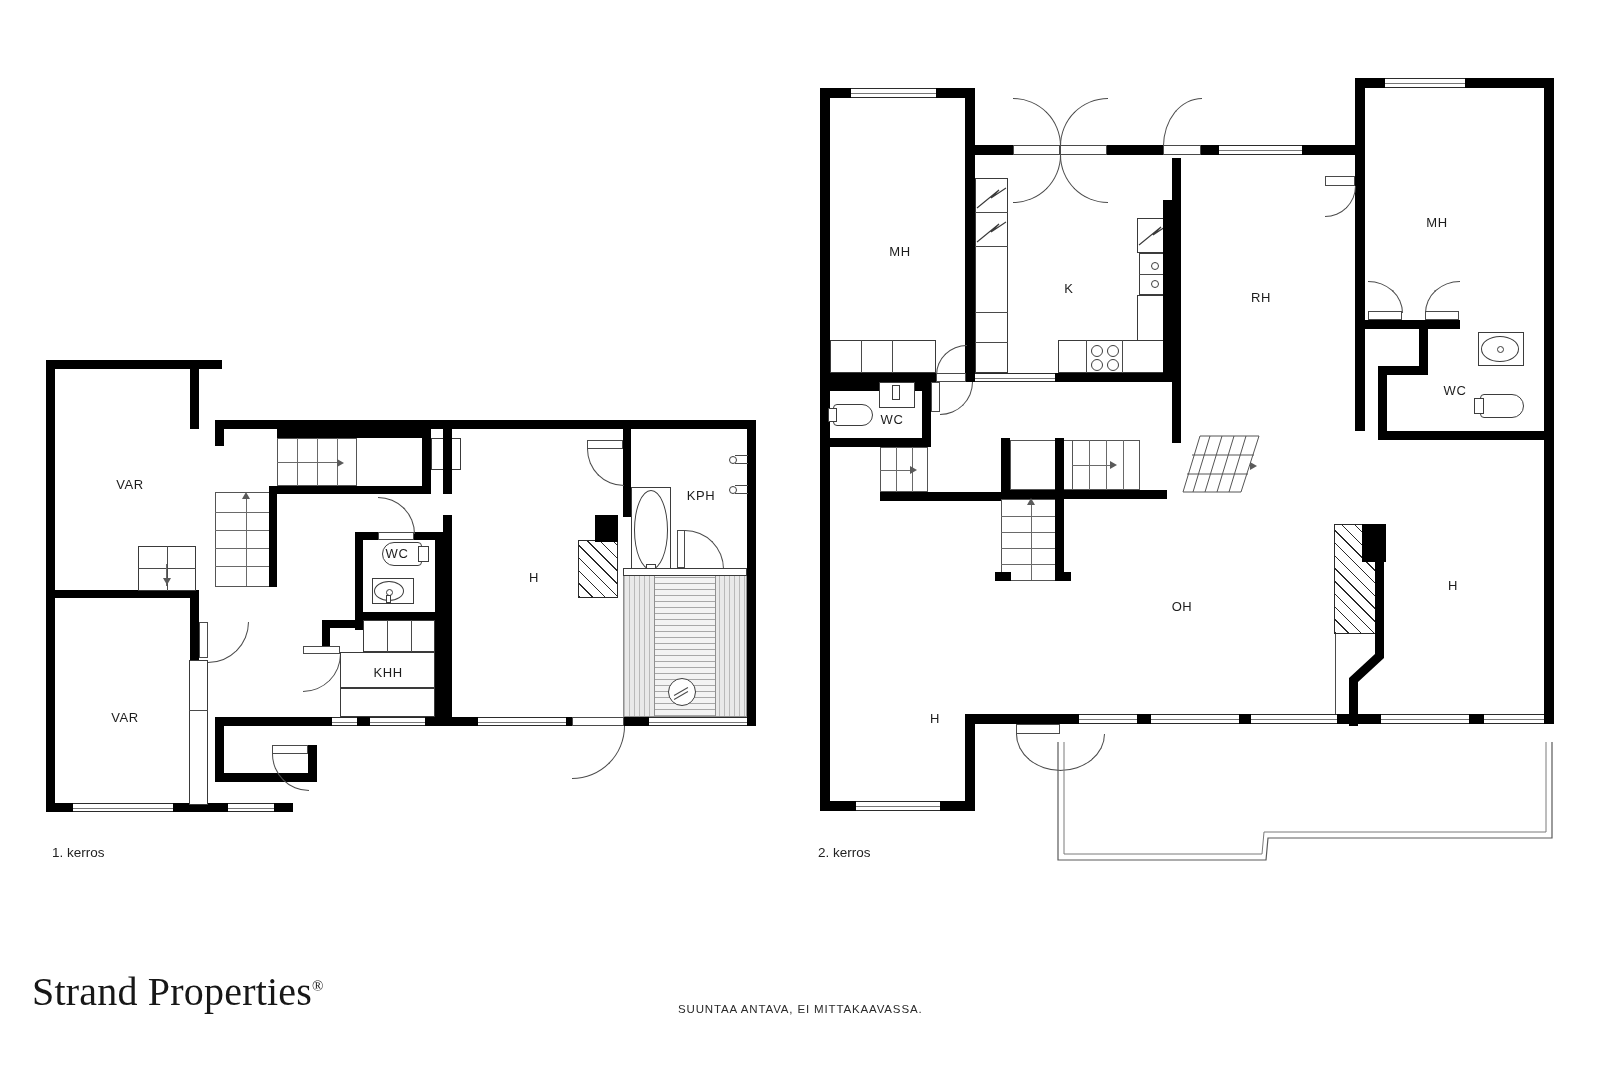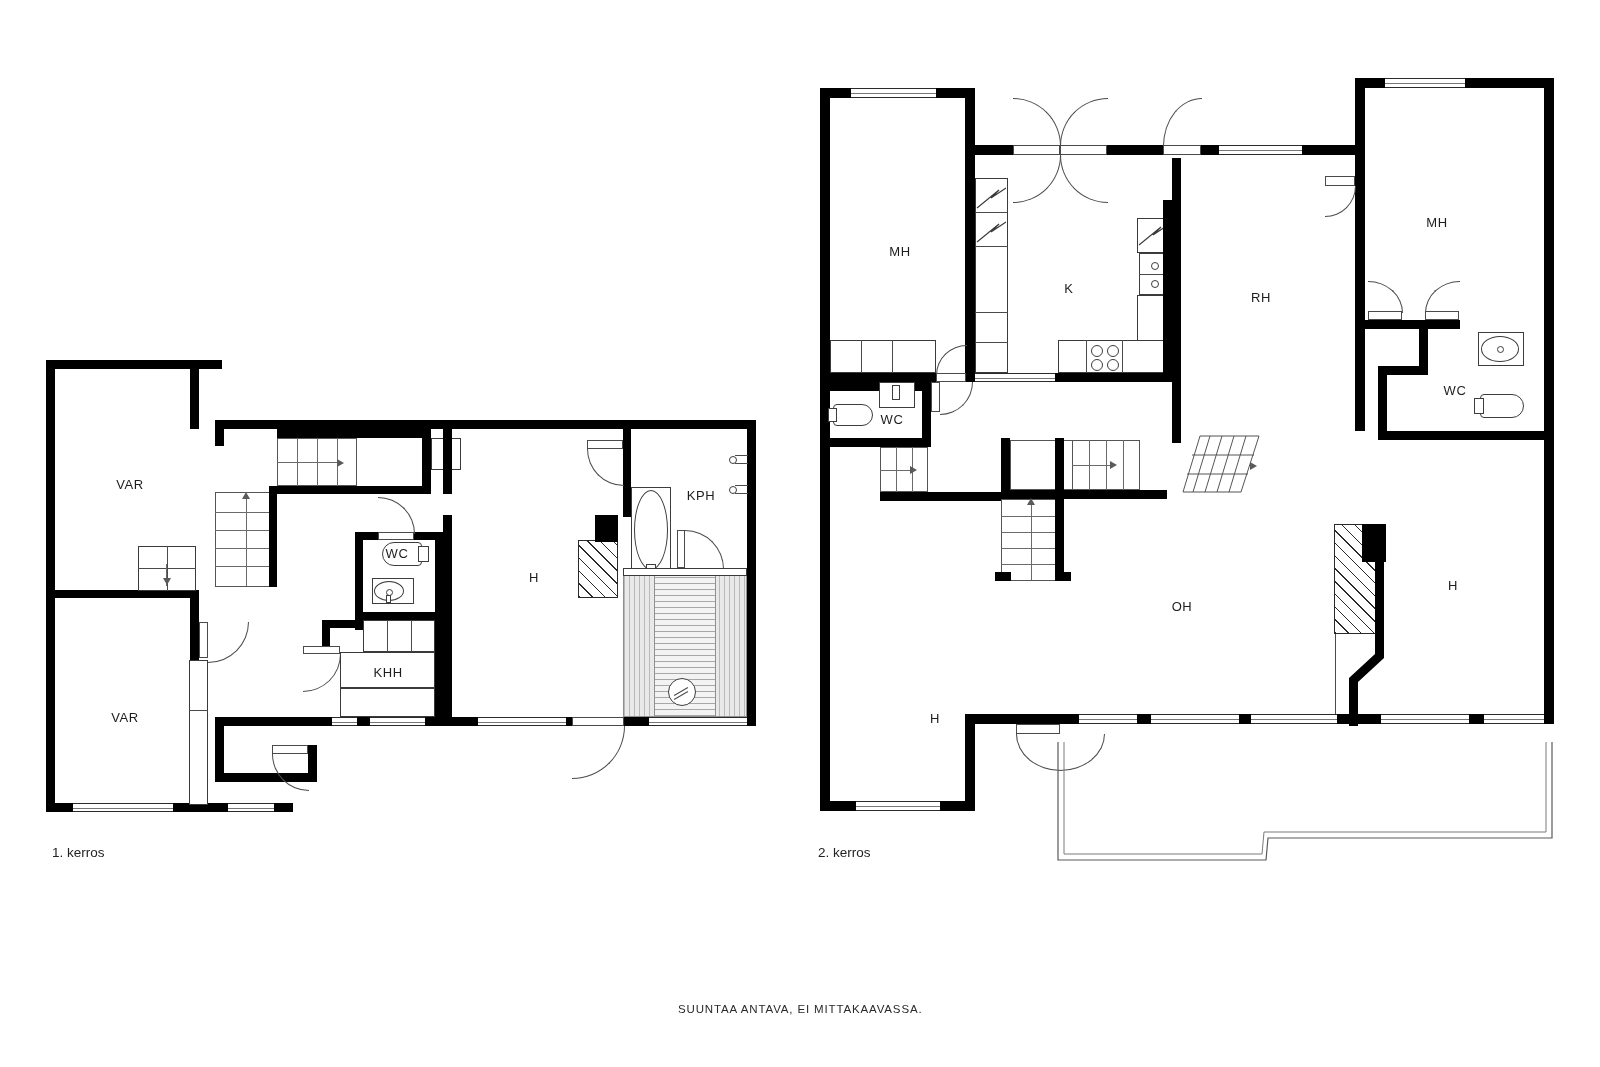--- a/index.html
+++ b/index.html
@@ -368,16 +368,19 @@
     <div class="rlabel" style="left:1437px;top:222px;">MH</div>
     <div class="rlabel" style="left:892px;top:419px;">WC</div>
     <div class="rlabel" style="left:1455px;top:390px;">WC</div>
     <div class="rlabel" style="left:1182px;top:606px;">OH</div>
     <div class="rlabel" style="left:1453px;top:585px;">H</div>
     <div class="rlabel" style="left:935px;top:718px;">H</div>
 
     <div class="floorlabel" style="left:818px;top:845px;">2. kerros</div>
   </div>
 
+  <div class="brand" style="left:32px;top:968px;">
+    <span>Strand Properties</span><sup>®</sup>
+  </div>
 
   <div class="disclaim" style="left:678px;top:1003px;">SUUNTAA ANTAVA, EI MITTAKAAVASSA.</div>
 
 </div>
 
 </body></html>

